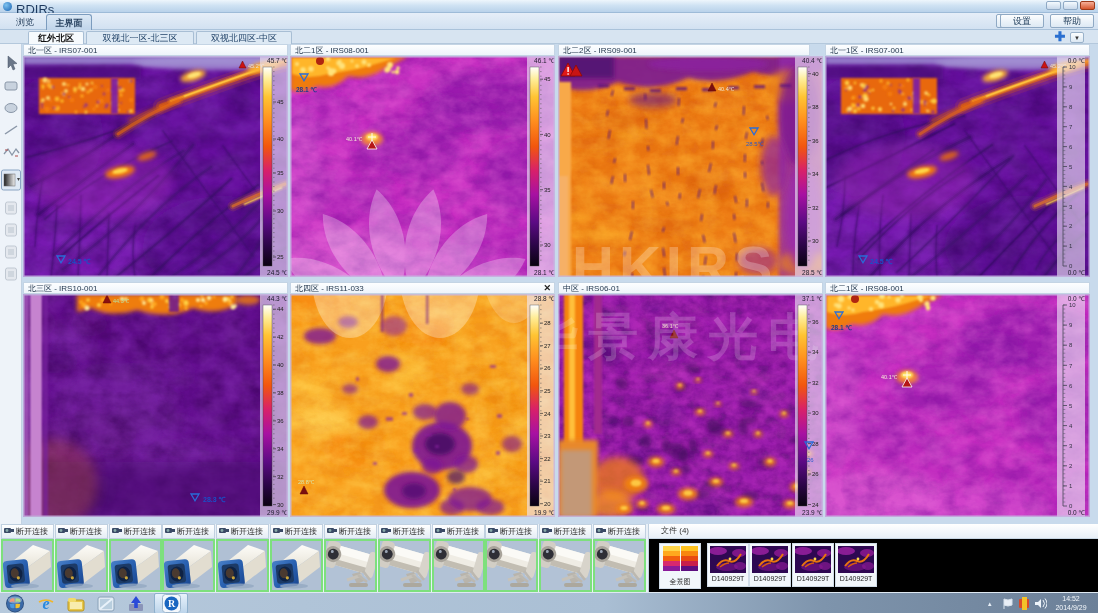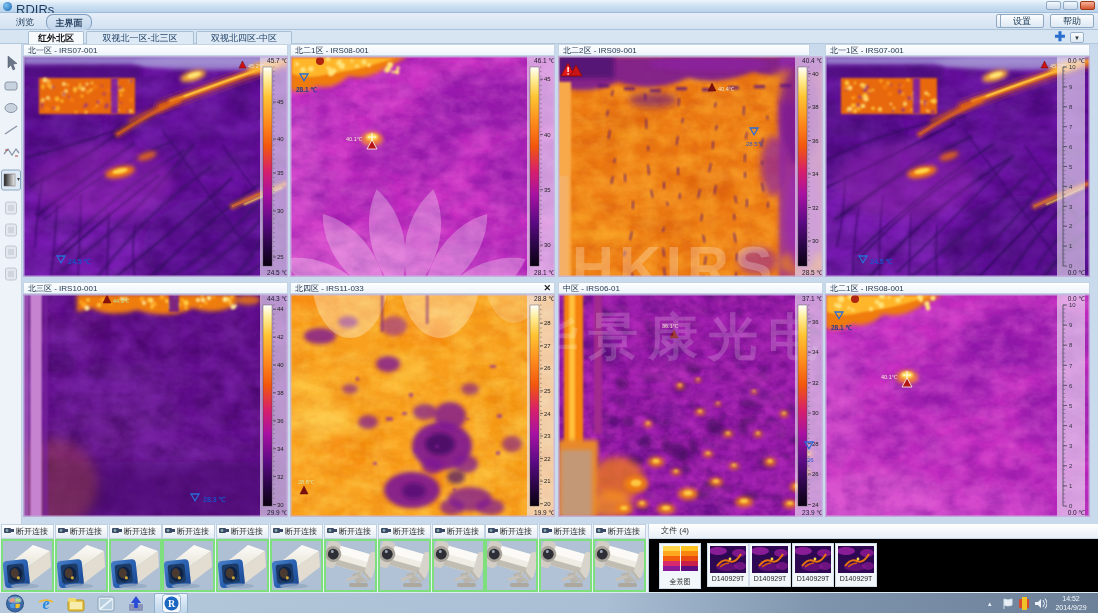--- a/index.html
+++ b/index.html
@@ -53,21 +53,21 @@
 <div id="app">
   <div id="titlebar">
     <div id="appicon"></div>
     <div class="txt">RDIRs</div>
     <div class="winbtn" style="left:1046px;"></div>
     <div class="winbtn" style="left:1063px;"></div>
     <div class="winbtn" id="btnclose" style="left:1080px;"></div>
   </div>
   <div id="menurow">
     <div class="menutab" style="left:10px; width:30px;">浏览</div>
-    <div class="menutab" id="tab-main" style="left:46px; width:46px;border-radius:7px;">主界面</div>
+    <div class="menutab" id="tab-main" style="left:46px; width:46px;">主界面</div>
     <div class="tbtn" style="left:948px; width:44px;margin-left:48px;">组件</div>
     <div class="tbtn" style="left:1000px; width:44px;text-align:center;">设置</div>
     <div class="tbtn" style="left:1050px; width:44px;">帮助</div>
   </div>
   <div id="tabstrip">
     <div class="ftab active" style="left:28px; width:56px;text-align:center;">红外北区</div>
     <div class="ftab" style="left:86px; width:108px;">双视北一区-北三区</div>
     <div class="ftab" style="left:196px; width:96px;">双视北四区-中区</div>
     <div id="plus">✚</div>
     <div id="drop">▼</div>

